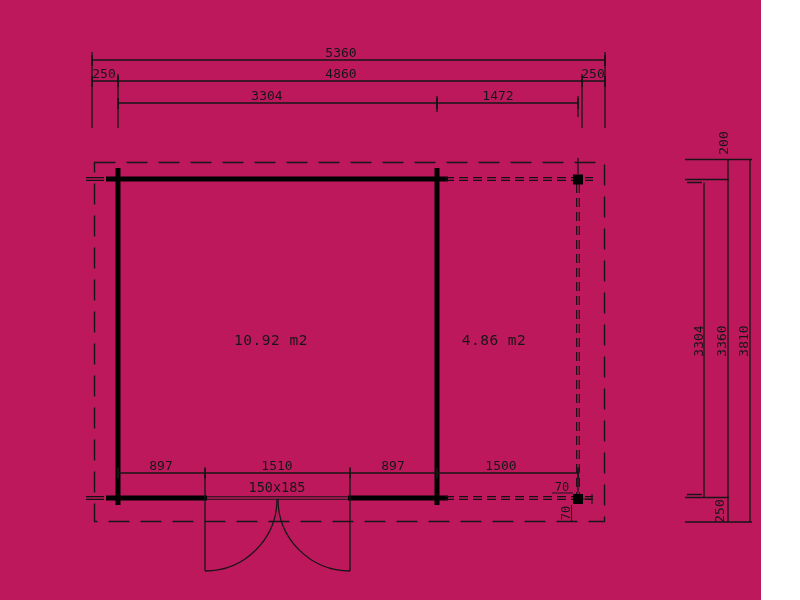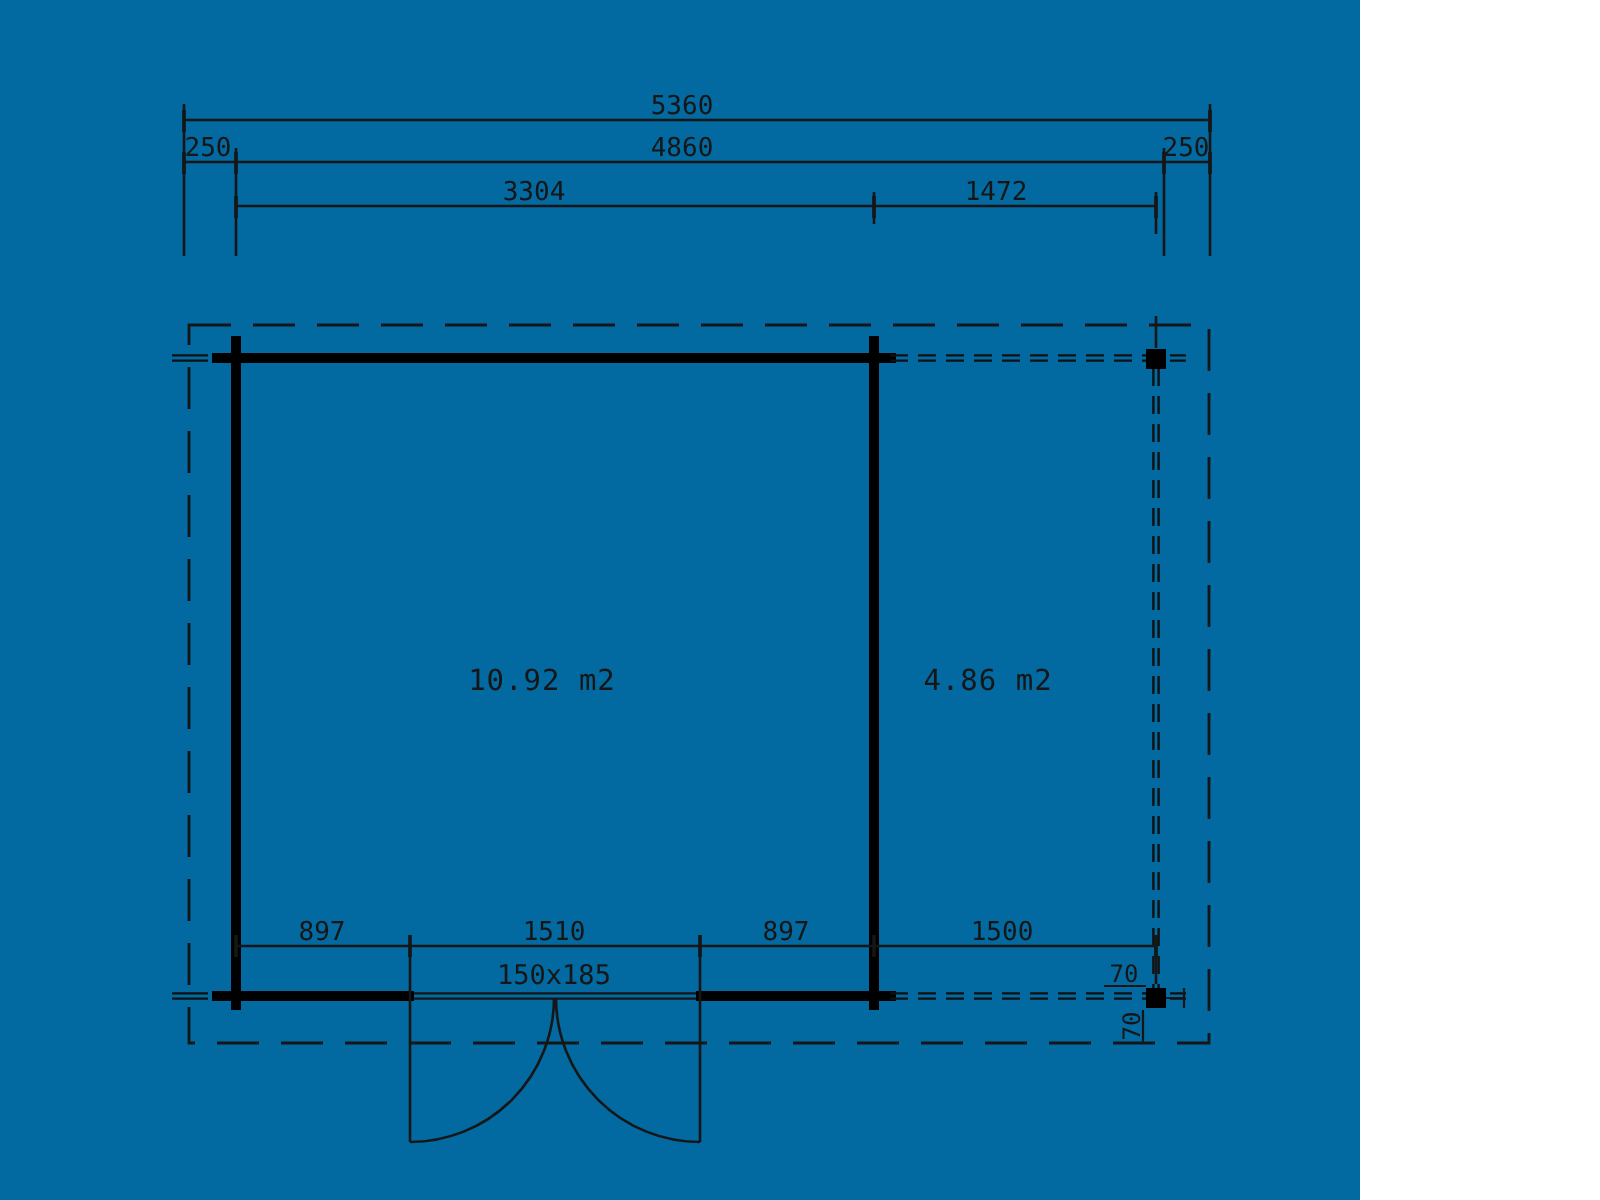--- a/index.html
+++ b/index.html
@@ -1,16 +1,16 @@
 <!DOCTYPE html>
 <html><head>
 <meta charset="utf-8">
 <style>
   html,body{margin:0;padding:0;background:#ffffff;}
-  .plan-wrap{position:relative;width:680px;height:600px;background:#0369a1;overflow:hidden;}
+  .plan-wrap{position:relative;width:761px;height:600px;background:#be185d;overflow:hidden;}
   svg{display:block;}
   svg text{font-family:"DejaVu Sans Mono","Liberation Mono",monospace;fill:#161616;}
   .t-dim{font-size:13px;}
   .t-small{font-size:12px;}
   .t-door{font-size:13.5px;}
   .t-room{font-size:14.5px;letter-spacing:0.5px;}
   .ln{stroke:#161616;stroke-width:1.3;fill:none;}
   .tick{stroke:#161616;stroke-width:1.8;fill:none;}
   .wall{stroke:#000000;stroke-width:5;fill:none;}
   .thinline{stroke:#161616;stroke-width:1.1;fill:none;}

